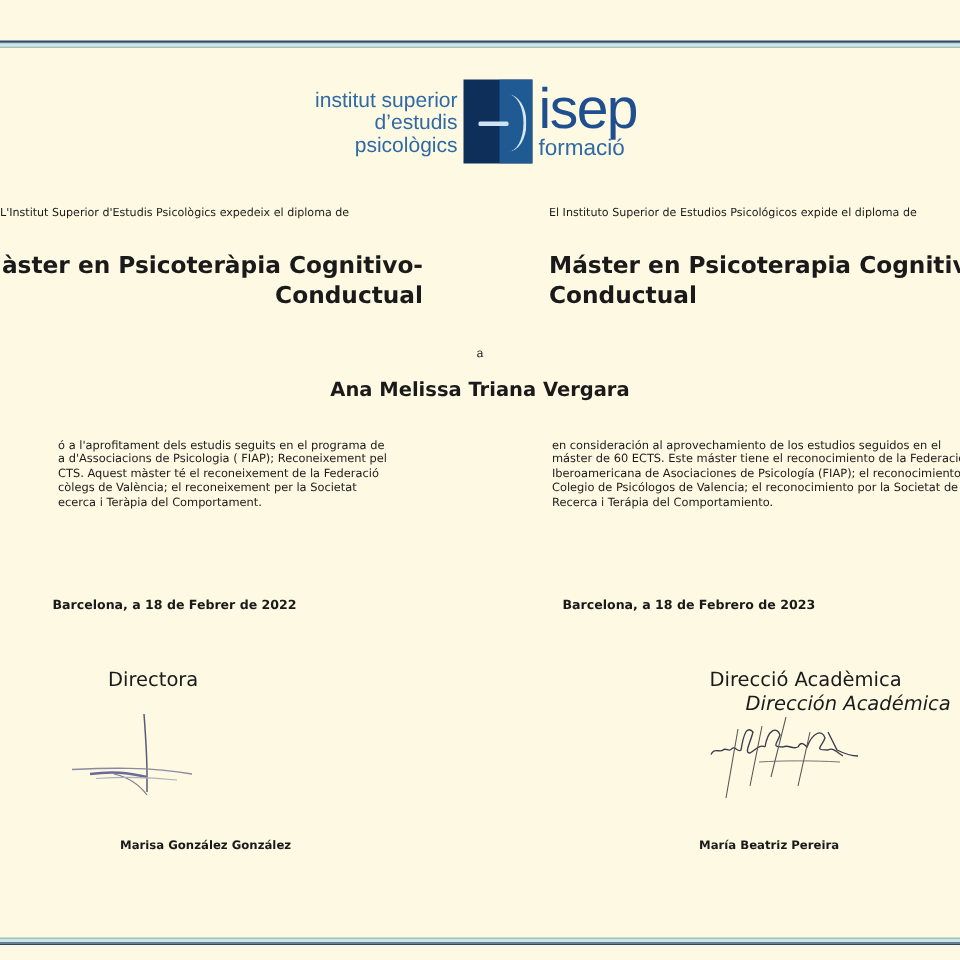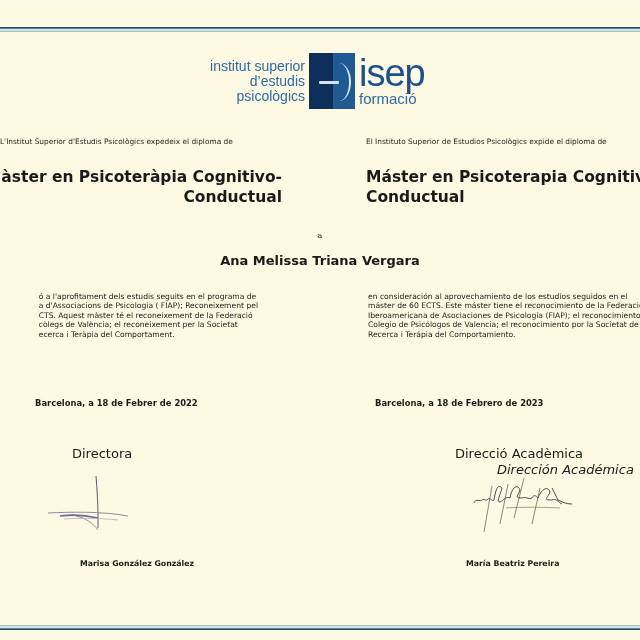--- a/index.html
+++ b/index.html
@@ -152,21 +152,21 @@
     }
     .date.left { left: 35px; }
     .date.right { left: 375px; }
 
     .role {
       position: absolute;
       font-size: 13px;
       white-space: nowrap;
     }
     .role.left { top: 446px; left: 72px; }
-    .role.right1 { top: 446px; left: 455px; }
+    .role.right1 { top: 446px; left: 473px; }
     .role.right2 { top: 462px; left: 497px; font-style: italic; text-align: center; }
 
     .signature {
       position: absolute;
     }
     .signature.left { top: 472px; left: 40px; width: 100px; height: 60px; }
     .signature.right { top: 478px; left: 462px; width: 120px; height: 58px; }
 
     .signer {
       position: absolute;
@@ -199,21 +199,21 @@
     <div class="arc"></div>
     <div class="dash"></div>
   </div>
   <div class="logo-brand">
     <span class="isep">isep</span>
     <span class="formacio">formació</span>
   </div>
 </div>
 
 <div class="intro left">L'Institut Superior d'Estudis Psicològics expedeix el diploma de</div>
-<div class="intro right">El Instituto Superior de Estudios Psicològics expide el diploma de</div>
+<div class="intro right">El Instituto Superior de Estudios Psicológicos expide el diploma de</div>
 
 <div class="title left">
   <div>àster en Psicoteràpia Cognitivo-</div>
   <div>Conductual</div>
 </div>
 <div class="title right">
   <div>Máster en Psicoterapia Cognitivo-</div>
   <div>Conductual</div>
 </div>
 

